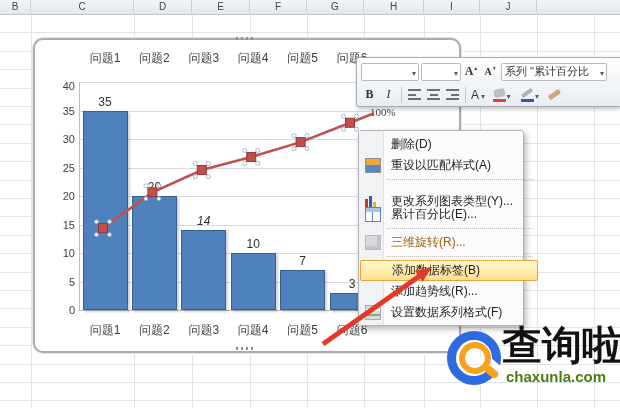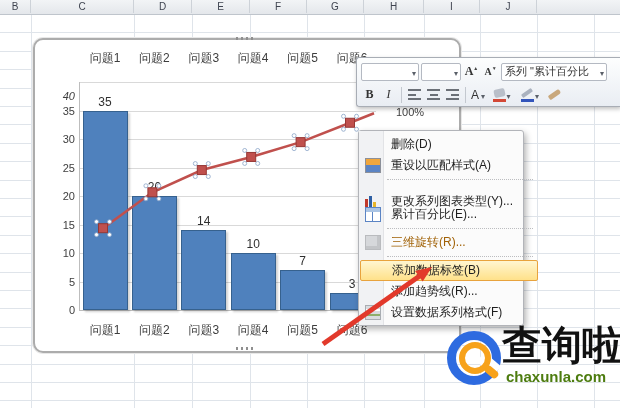--- a/index.html
+++ b/index.html
@@ -124,21 +124,21 @@
         <div class="gridline" style="left: 44px; top: 241.5px; width: 297px;"></div>
         <div class="gridline" style="left: 44px; top: 213px; width: 297px;"></div>
         <div class="gridline" style="left: 44px; top: 184.5px; width: 297px;"></div>
         <div class="gridline" style="left: 44px; top: 156px; width: 297px;"></div>
         <div class="gridline" style="left: 44px; top: 127.5px; width: 297px;"></div>
         <div class="gridline" style="left: 44px; top: 99px; width: 297px;"></div>
         <div class="gridline" style="left: 44px; top: 70.5px; width: 297px;"></div>
         <div class="gridline" style="left: 44px; top: 42px; width: 297px;"></div>
         <div class="axis-x" style="left: 44px; top: 270px; width: 297px;"></div>
         <div class="axis-y" style="left: 44px; top: 42px; height: 228px;"></div>
-        <div class="ytick" style="left: 10px; top: 50px; font-style: italic;">40</div>
+        <div class="ytick" style="left: 10px; top: 40px;">40</div>
         <div class="ytick" style="left: 10px; top: 64.5px;">35</div>
         <div class="ytick" style="left: 10px; top: 93px;">30</div>
         <div class="ytick" style="left: 10px; top: 121.5px;">25</div>
         <div class="ytick" style="left: 10px; top: 150px;">20</div>
         <div class="ytick" style="left: 10px; top: 178.5px;">15</div>
         <div class="ytick" style="left: 10px; top: 207px;">10</div>
         <div class="ytick" style="left: 10px; top: 235.5px;">5</div>
         <div class="ytick" style="left: 10px; top: 264px;">0</div>
         <div class="cat-label" style="left: 45.5px; top: 10px;">问题1</div>
         <div class="cat-label" style="left: 45.5px; top: 282px;">问题1</div>
@@ -150,29 +150,29 @@
         <div class="cat-label" style="left: 193.7px; top: 282px;">问题4</div>
         <div class="cat-label" style="left: 243.1px; top: 10px;">问题5</div>
         <div class="cat-label" style="left: 243.1px; top: 282px;">问题5</div>
         <div class="cat-label" style="left: 292.5px; top: 10px;">问题6</div>
         <div class="cat-label" style="left: 292.5px; top: 282px;">问题6</div>
         <div class="bar" style="left: 47.5px; top: 70.5px; width: 45px; height: 199.5px;"></div>
         <div class="bar-label" style="left: 45.5px; top: 54.5px;">35</div>
         <div class="bar" style="left: 96.9px; top: 156px; width: 45px; height: 114px;"></div>
         <div class="bar-label" style="left: 94.9px; top: 140px;">20</div>
         <div class="bar" style="left: 146.3px; top: 190.2px; width: 45px; height: 79.8px;"></div>
-        <div class="bar-label" style="left: 144.3px; top: 174.2px;">14</div>
+        <div class="bar-label" style="left: 144.3px; top: 174.2px; font-style: italic;">14</div>
         <div class="bar" style="left: 195.7px; top: 213px; width: 45px; height: 57px;"></div>
         <div class="bar-label" style="left: 193.7px; top: 197px;">10</div>
         <div class="bar" style="left: 245.1px; top: 230.1px; width: 45px; height: 39.9px;"></div>
         <div class="bar-label" style="left: 243.1px; top: 214.1px;">7</div>
         <div class="bar" style="left: 294.5px; top: 252.9px; width: 45px; height: 17.1px;"></div>
         <div class="bar-label" style="left: 292.5px; top: 236.9px;">3</div>
       </div>
-    <div class="sec-axis-label" style="left:361px;top:66px;">100%</div>
+    <div class="sec-axis-label" style="left:335px;top:66px;font-family:Liberation Serif, serif;">100%</div>
   </div>
 
   <svg id="line-svg" class="overlay" width="620" height="408">
       <polyline points="103,228.2 152.4,192.29 201.8,170.06 251.2,156.95 300.6,142.13 350,122.75 374,113.33461538461538" fill="none" stroke="#C0504D" stroke-width="2.6"></polyline>
       <circle cx="96.5" cy="221.7" r="2" fill="#ffffff" stroke="#8aa4c8" stroke-width="0.8"></circle>
       <circle cx="109.5" cy="221.7" r="2" fill="#ffffff" stroke="#8aa4c8" stroke-width="0.8"></circle>
       <circle cx="96.5" cy="234.7" r="2" fill="#ffffff" stroke="#8aa4c8" stroke-width="0.8"></circle>
       <circle cx="109.5" cy="234.7" r="2" fill="#ffffff" stroke="#8aa4c8" stroke-width="0.8"></circle>
       <rect x="98.5" y="223.7" width="9" height="9" fill="#C0504D" stroke="#953735" stroke-width="1"></rect>
       <circle cx="145.9" cy="185.79" r="2" fill="#ffffff" stroke="#8aa4c8" stroke-width="0.8"></circle>

